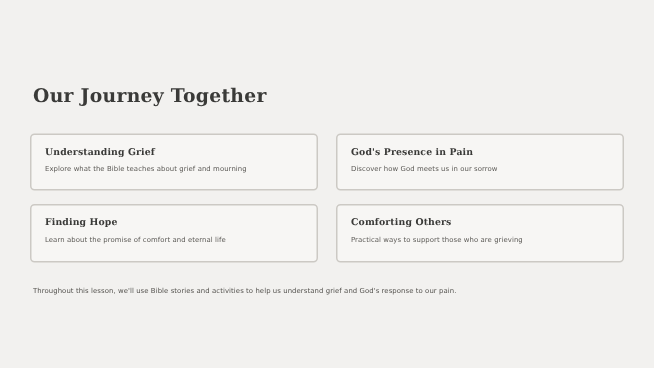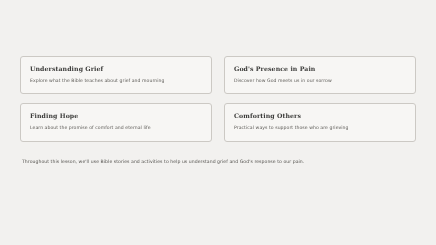--- a/index.html
+++ b/index.html
@@ -62,20 +62,21 @@
     font-size: 4.6px;
     color: #55534f;
     letter-spacing: 0.05px;
   }
 </style>
 </head>
 <body>
 
 <div class="page">
 
+  <h1 class="page-title">Our Journey Together</h1>
 
   <div class="card-grid">
 
     <div class="card">
       <div class="card-title">Understanding Grief</div>
       <div class="card-desc">Explore what the Bible teaches about grief and mourning</div>
     </div>
 
     <div class="card">
       <div class="card-title">God's Presence in Pain</div>

